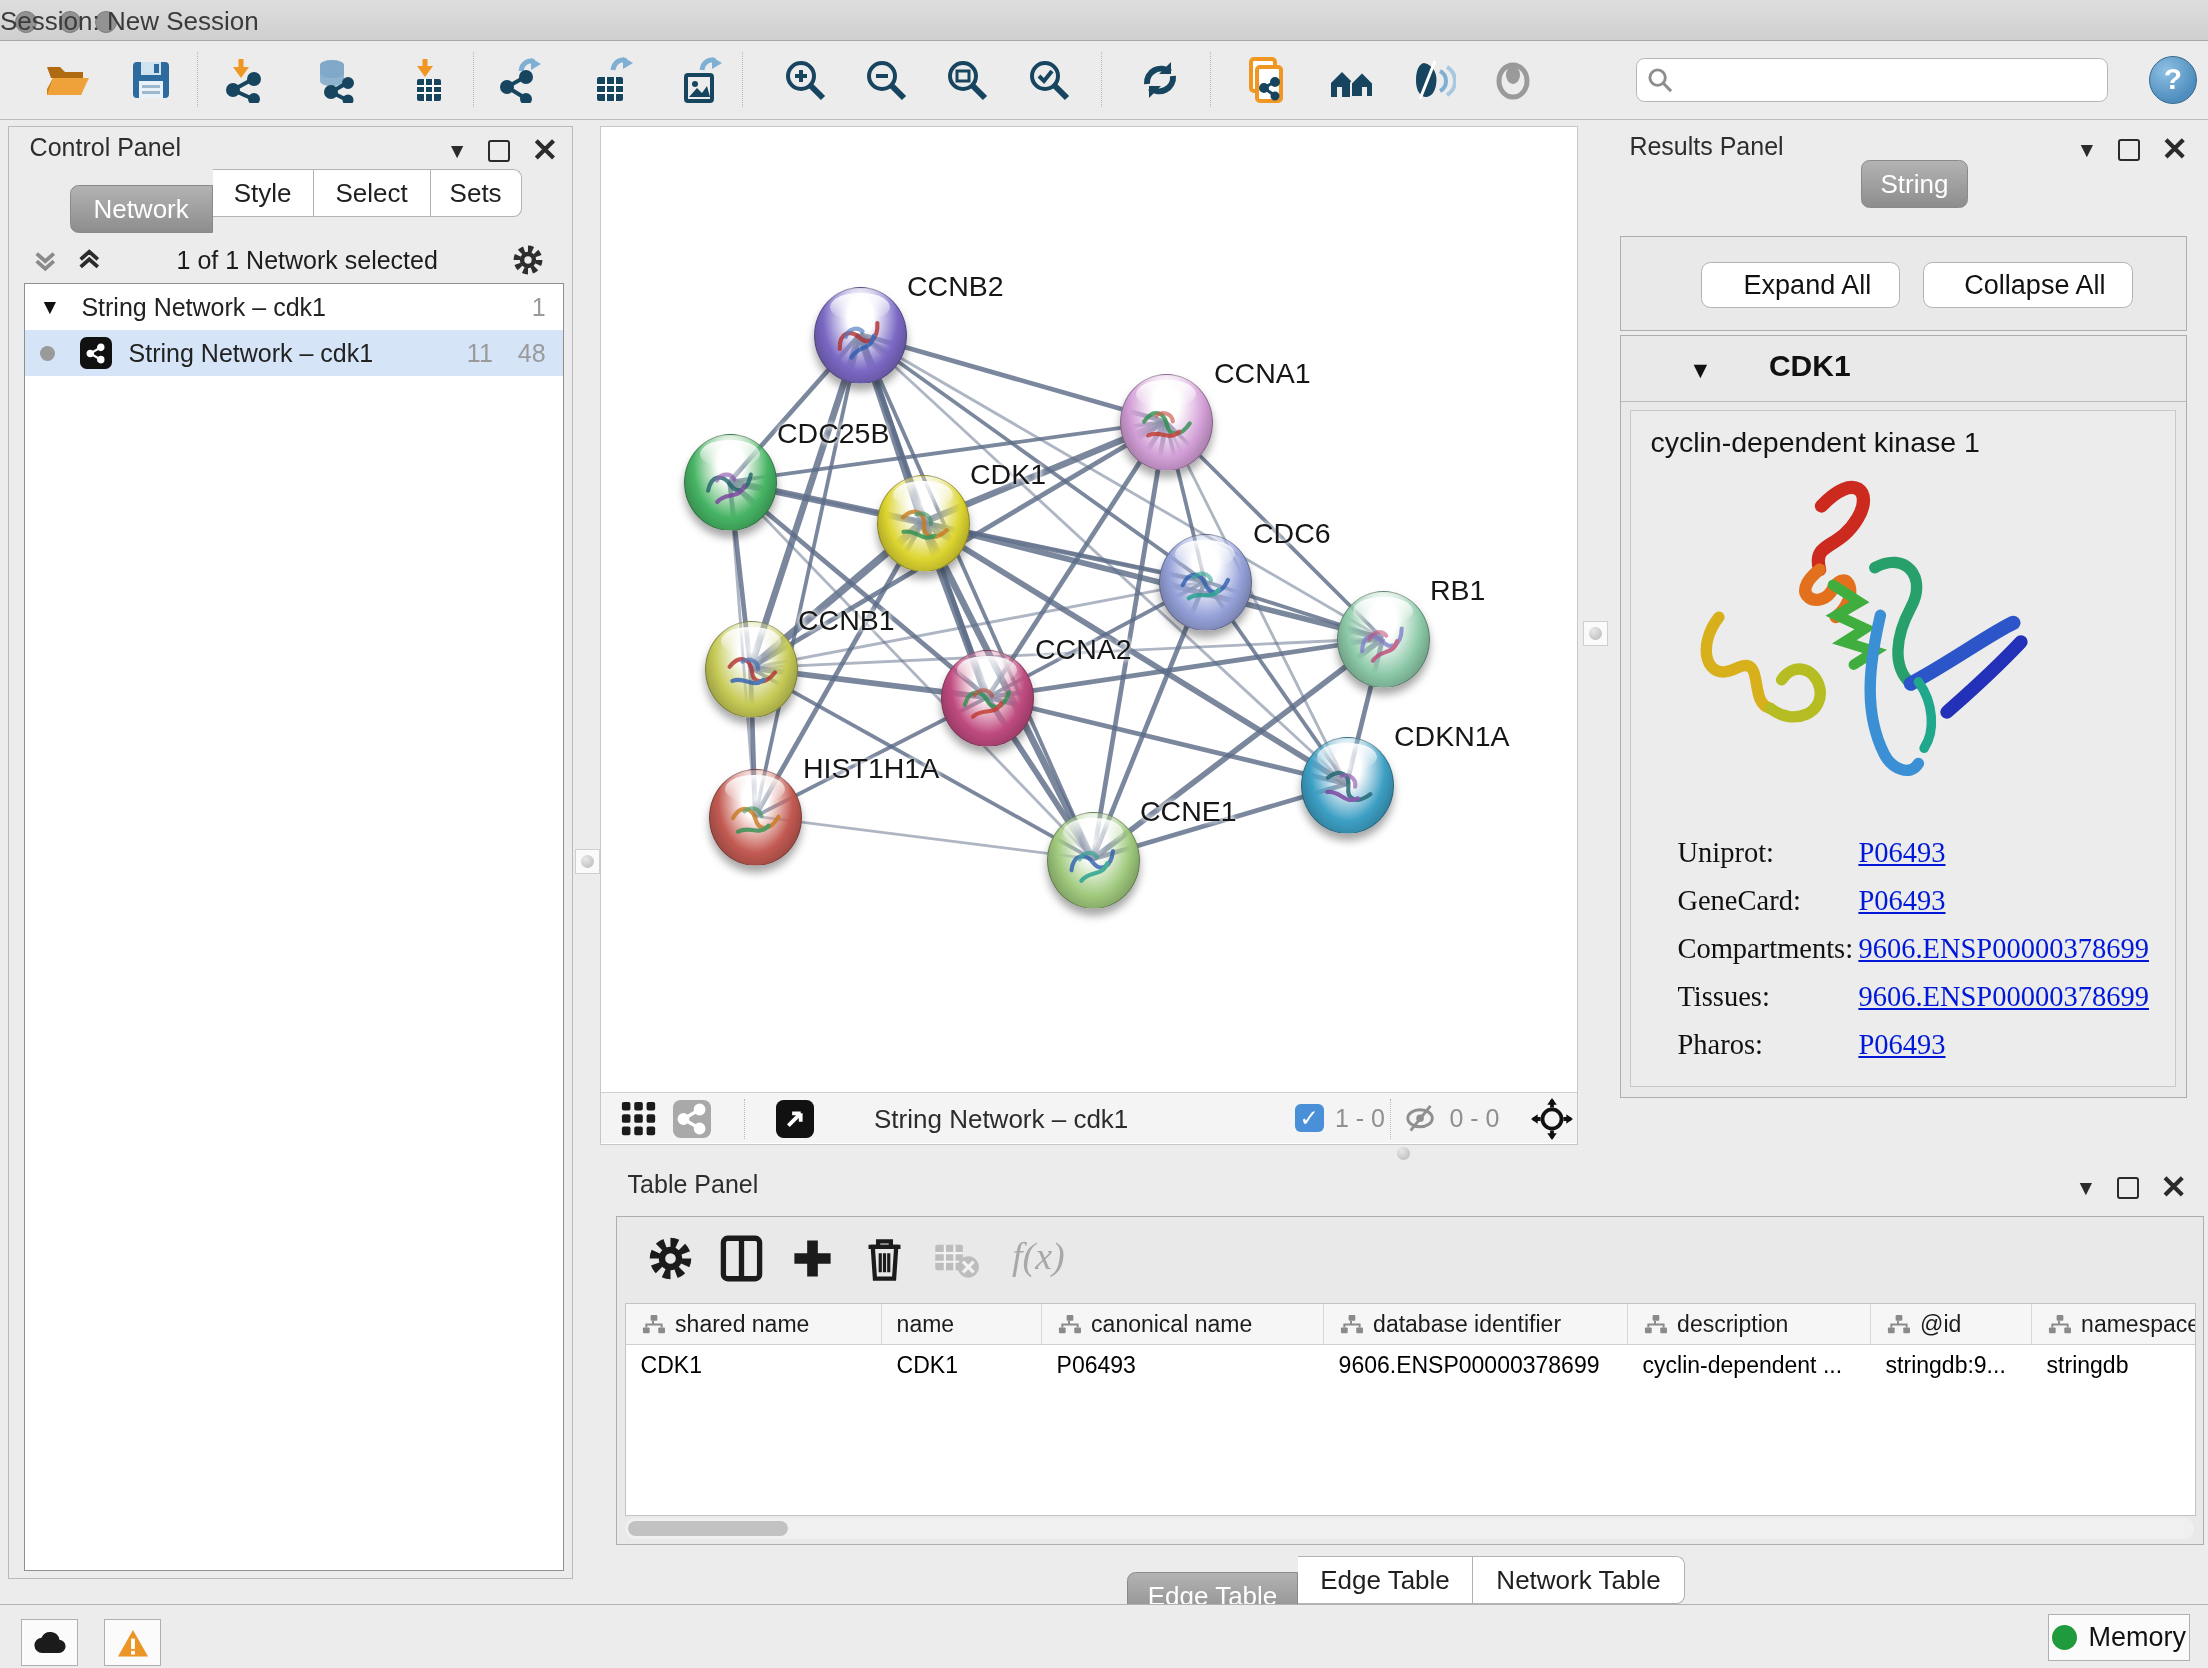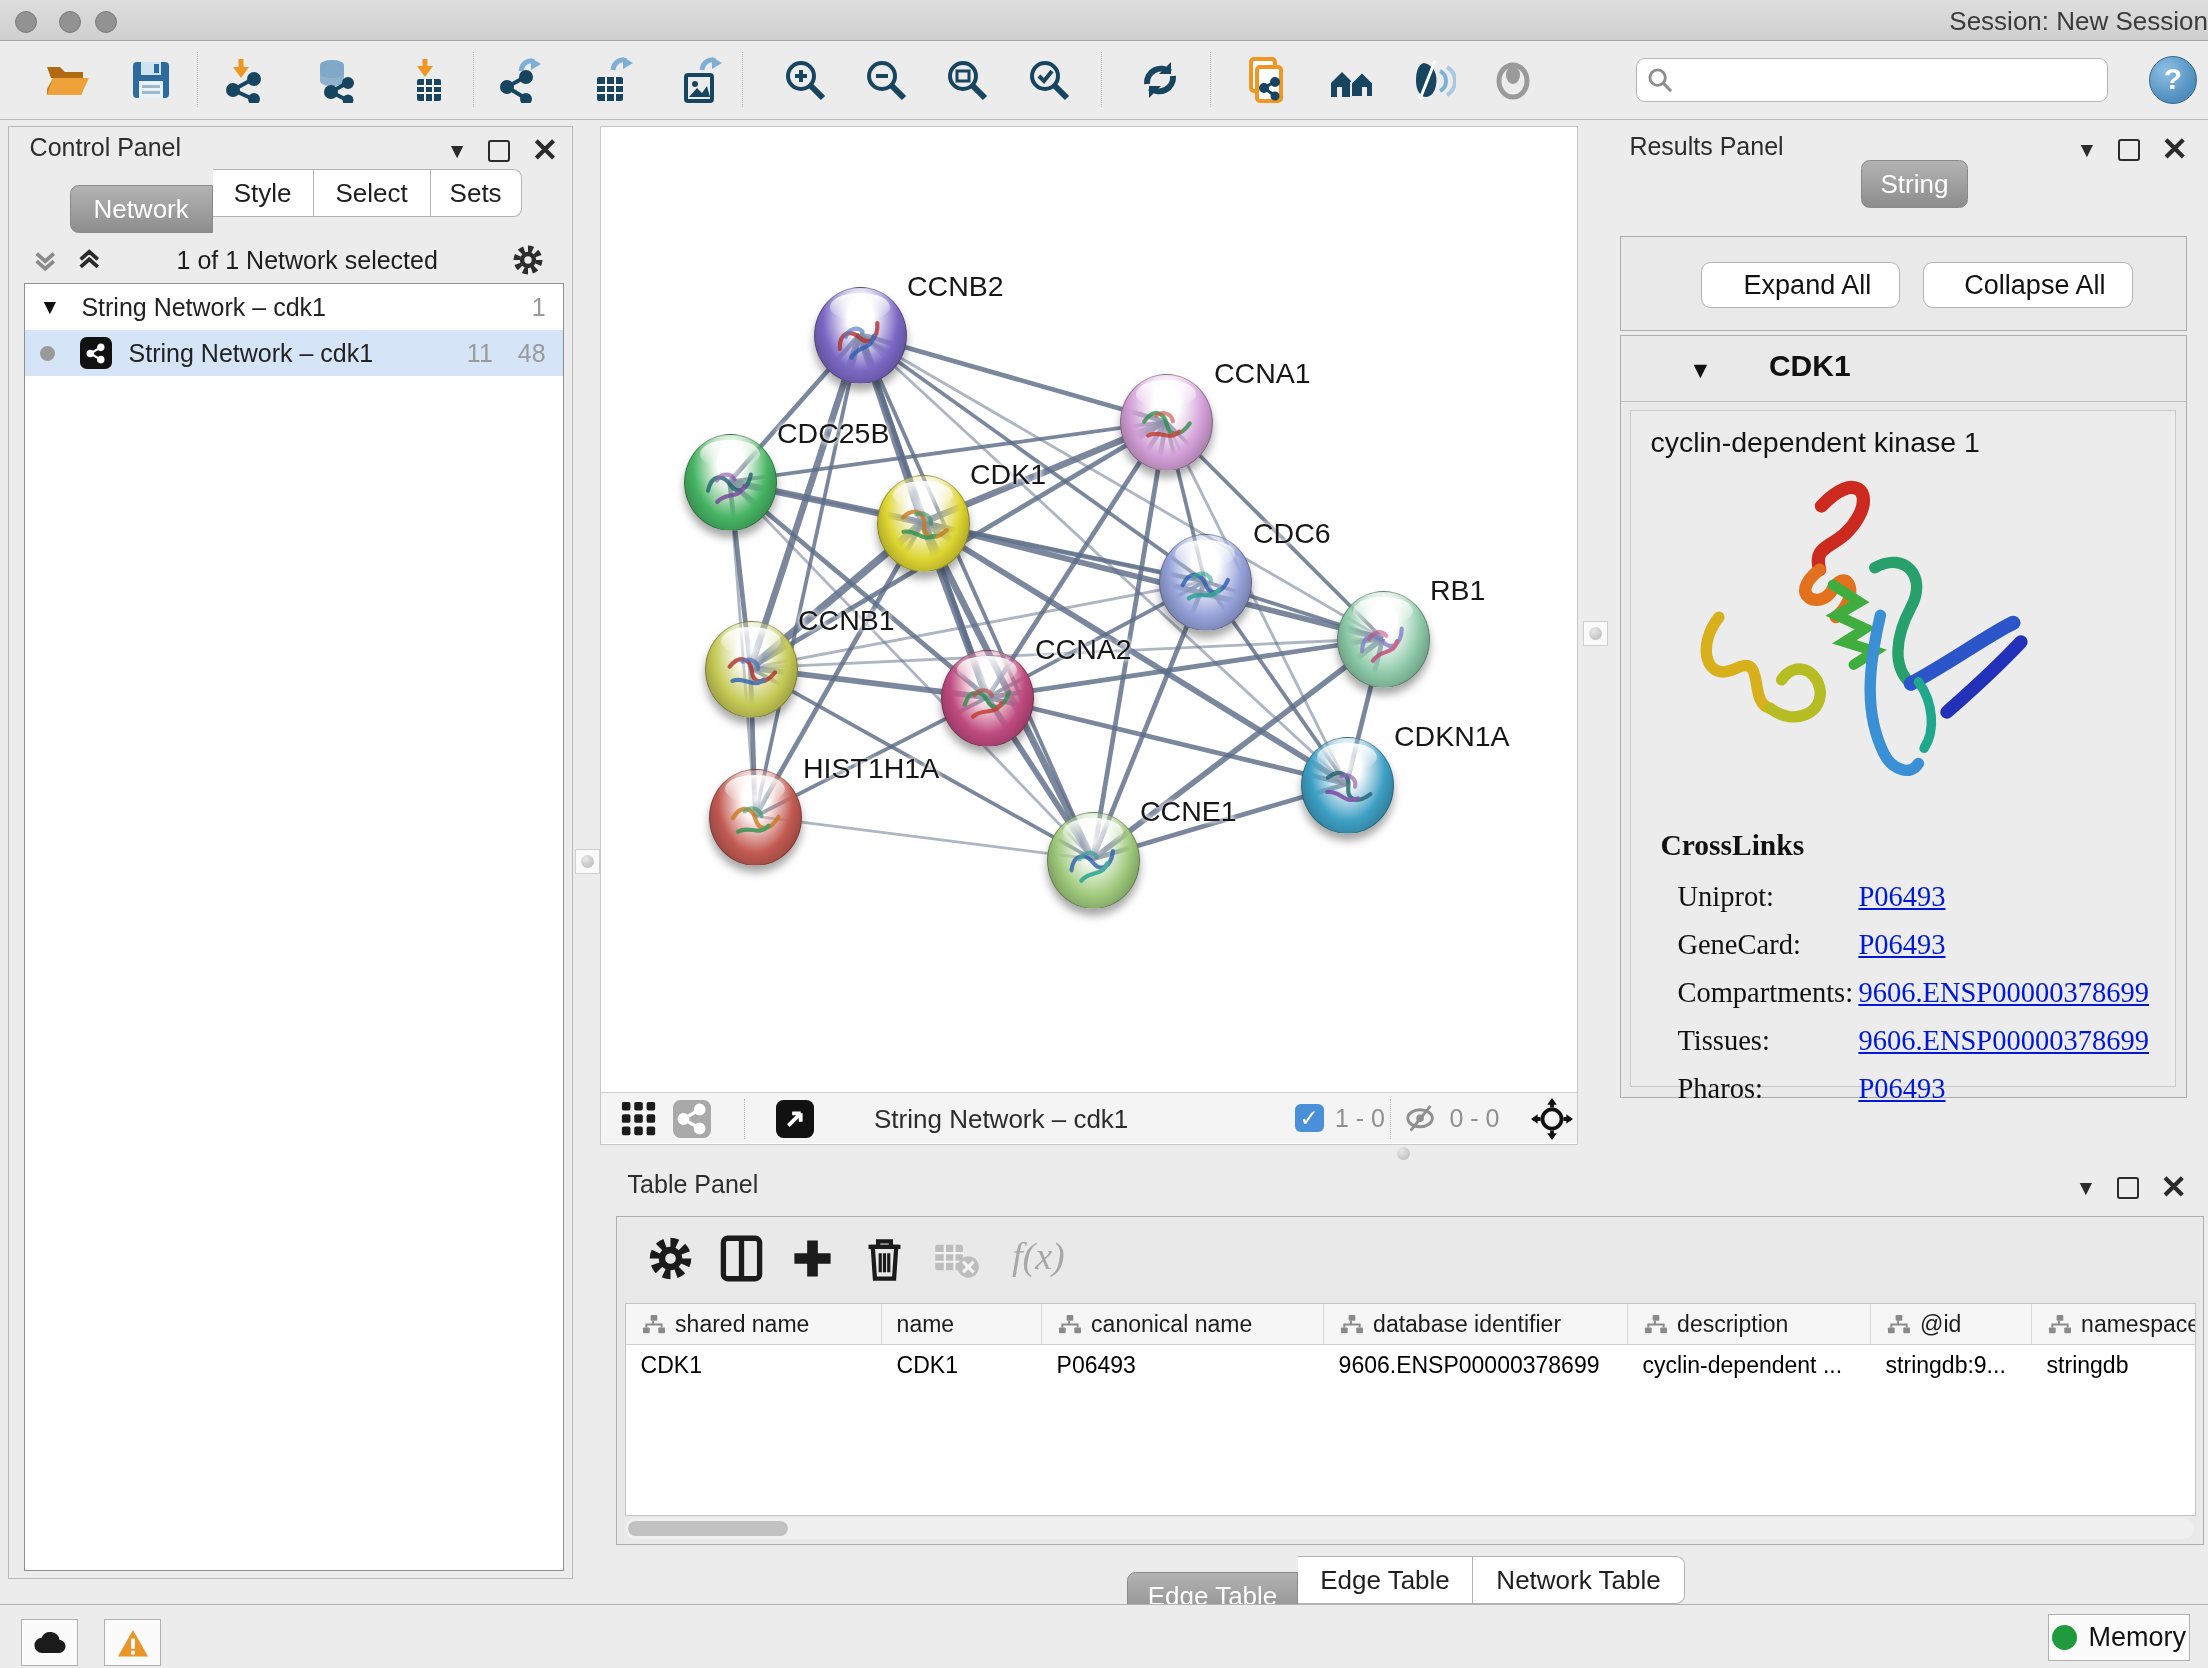--- a/index.html
+++ b/index.html
@@ -4,21 +4,21 @@
 <style>
   html,body{margin:0;padding:0;background:#ececec;font-family:"Liberation Sans",sans-serif;}
   #app{position:relative;width:2208px;height:1668px;background:#ececec;overflow:hidden;
        -webkit-font-smoothing:antialiased;color:#222;}
 
   
   #titlebar{position:absolute;left:0;top:0;width:2208px;height:40px;
     background:linear-gradient(#dedede,#cfcfcf);border-bottom:1px solid #a6a6a6;}
   .tlight{position:absolute;top:10.5px;width:20px;height:20px;border-radius:50%;
     background:#929292;border:1px solid #7d7d7d;}
-  #win-title{position:absolute;top:5.7px;left:0;width:2208px;text-align:right;
+  #win-title{position:absolute;top:5.7px;left:0;width:2208px;text-align:left;
     font-size:26px;color:#3b3b3b;}
 
   
   #toolbar{position:absolute;left:0;top:41px;width:2208px;height:78px;background:#ececec;
     border-bottom:1px solid #bcbcbc;}
   .tbtn{position:absolute;top:16px;width:46px;height:46px;cursor:pointer;}
   .tsep{position:absolute;top:11.4px;width:0;height:55px;border-left:1.9px dotted #b6b6b6;}
   #search-box{position:absolute;left:1636px;top:17px;width:470px;height:42px;background:#fff;
     border:1px solid #b5b5b5;border-radius:8.6px;}
   #search-box .mag{position:absolute;left:9.5px;top:7.6px;}
@@ -631,21 +631,20 @@
             <path d="M96 258 C122 278 154 262 148 236 C142 214 120 210 108 228" stroke="#b5bd22" stroke-width="12"></path>
             <path d="M162 128 L190 146 L166 160 L196 174 L174 188 L206 198 L184 212" stroke="#3fae3f" stroke-width="11"></path>
             <path d="M206 110 C238 92 262 120 244 152 C228 182 224 214 244 232" stroke="#27a06c" stroke-width="12"></path>
             <path d="M244 232 C282 212 330 178 352 168" stroke="#2b55c8" stroke-width="15"></path>
             <path d="M360 188 C330 220 300 246 282 262" stroke="#2330b8" stroke-width="14"></path>
             <path d="M212 160 C200 212 194 262 216 306 C224 322 244 330 252 316" stroke="#3b8fd4" stroke-width="12"></path>
             <path d="M252 230 C268 252 270 282 258 300" stroke="#1fa88c" stroke-width="10"></path>
           </g>
         </svg>
         <div id="crosslinks">
-          <div class="xl-title">CrossLinks</div>
           <div id="xl-rows">
               <div class="xl-row">
                 <span class="xl-label">Uniprot:</span>
                 <span class="xl-link">P06493</span>
               </div>
               <div class="xl-row">
                 <span class="xl-label">GeneCard:</span>
                 <span class="xl-link">P06493</span>
               </div>
               <div class="xl-row">

